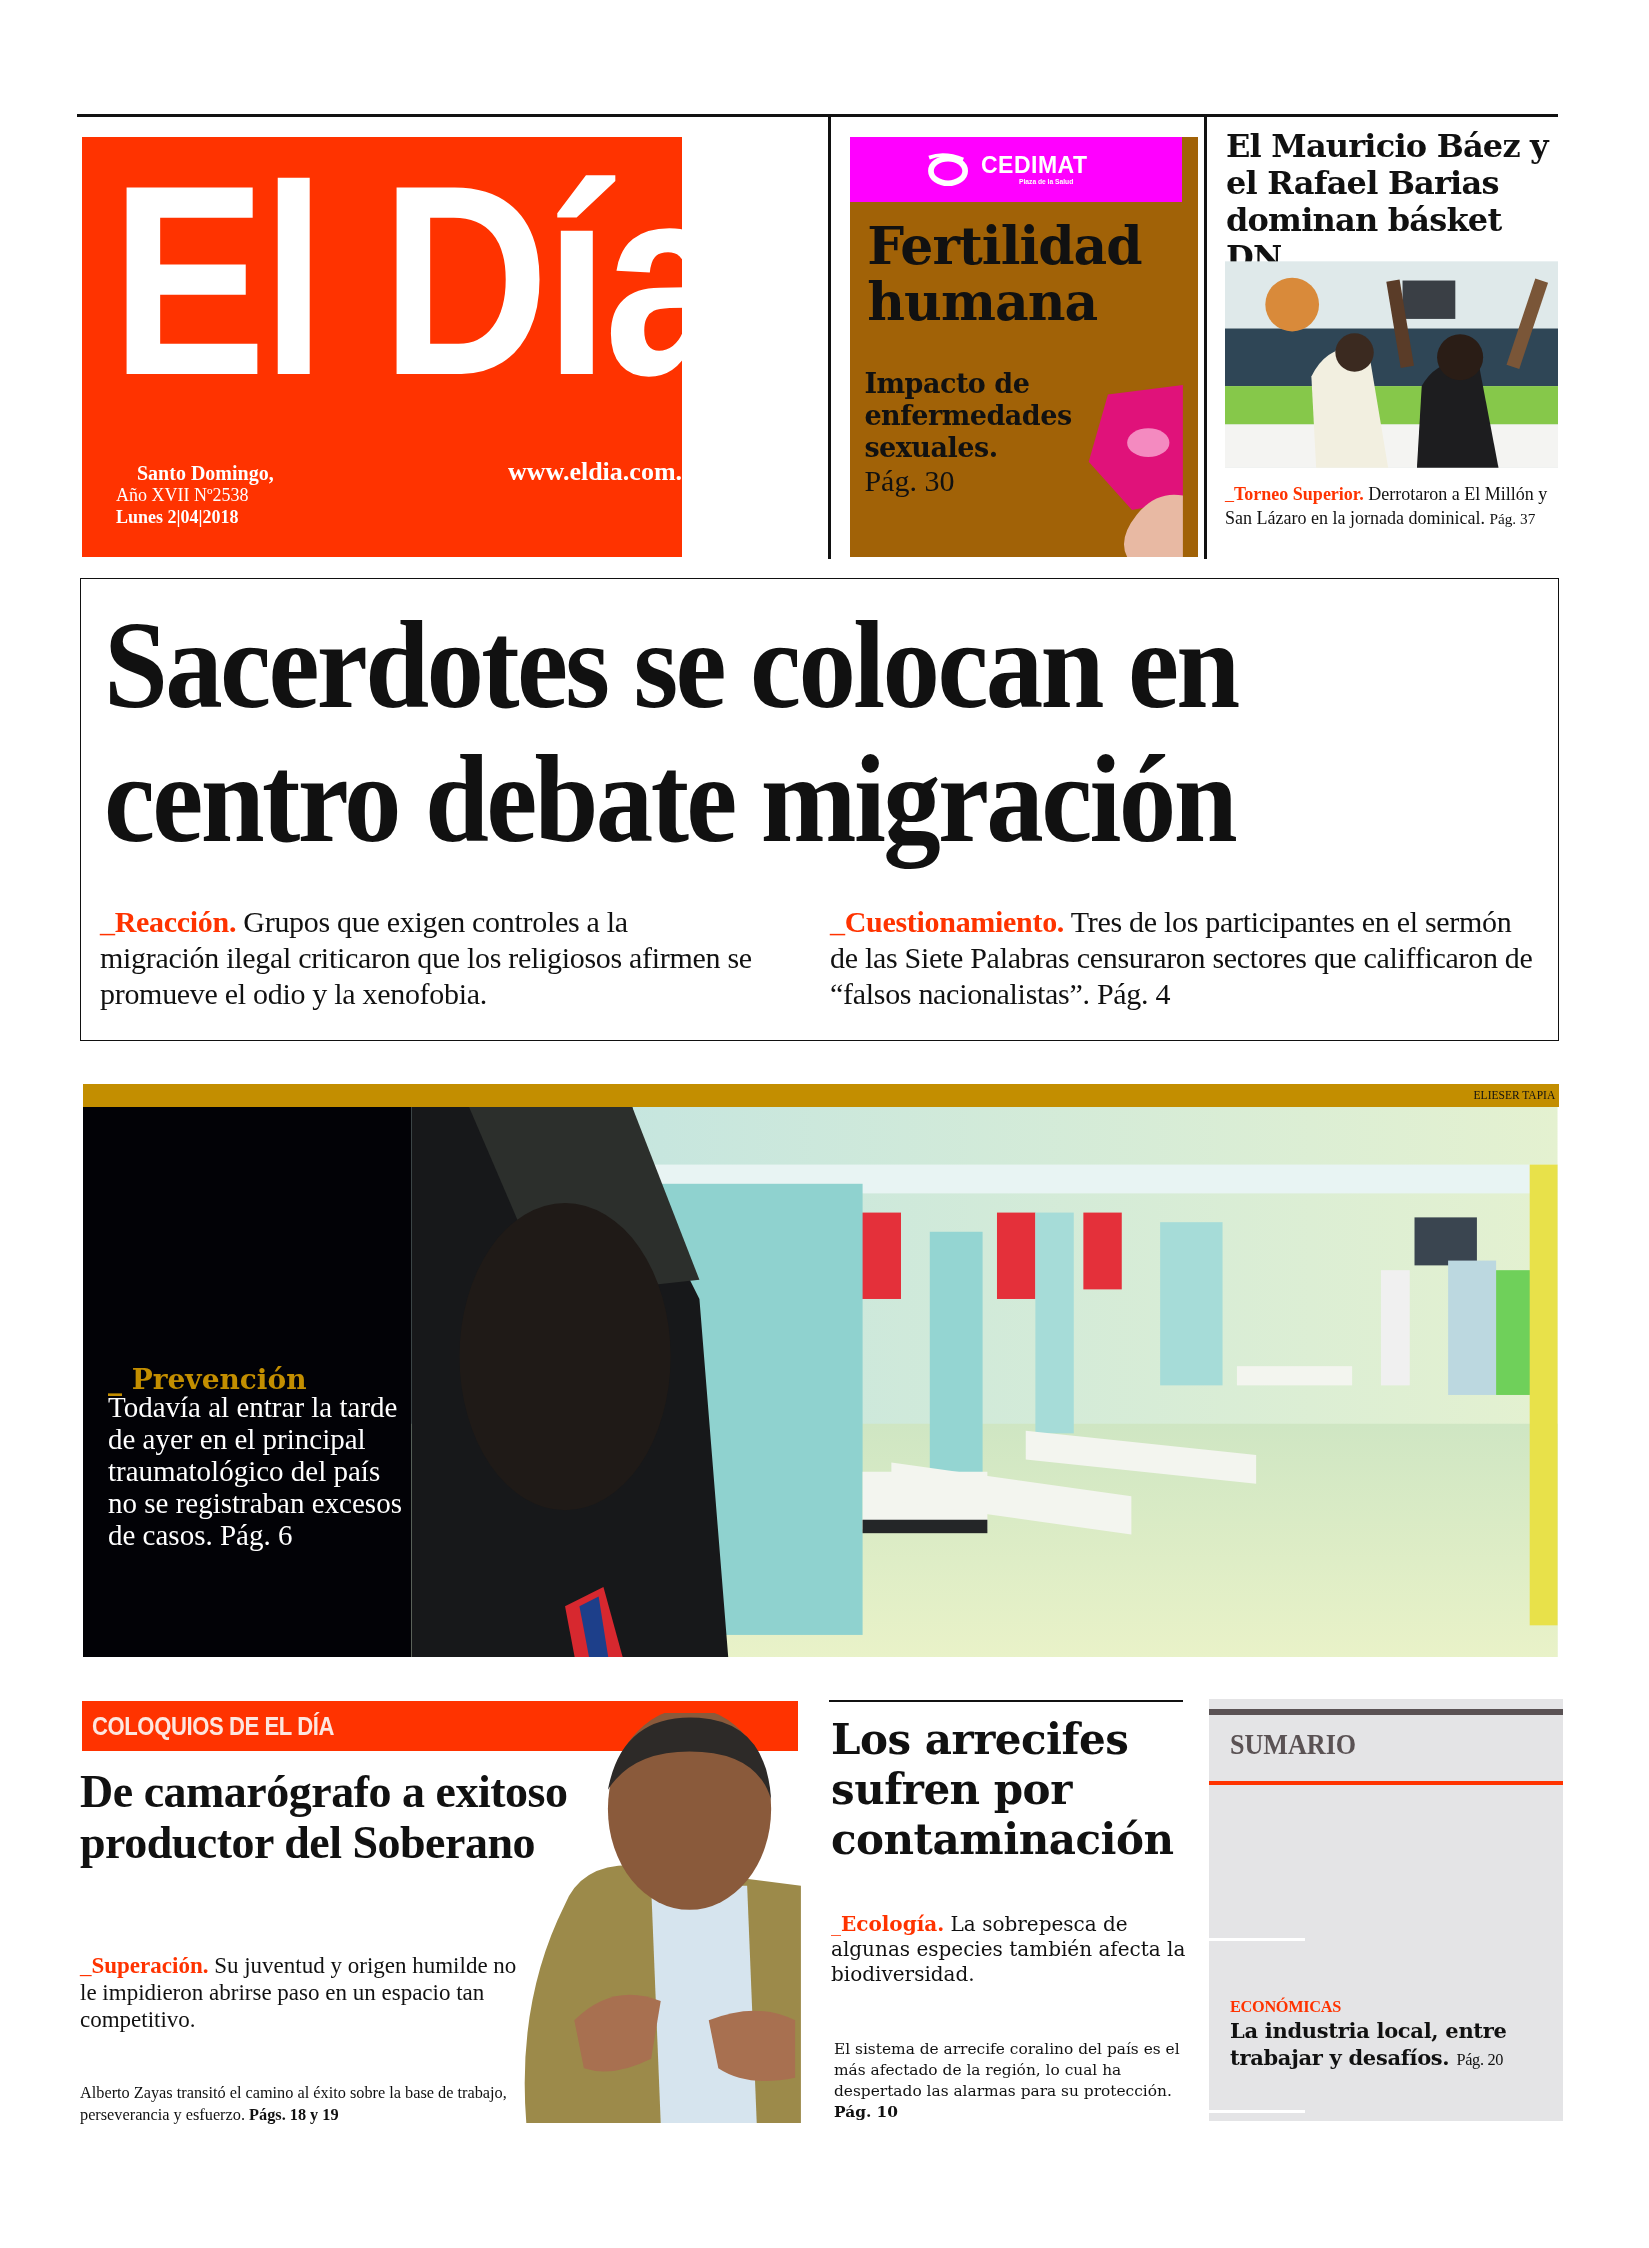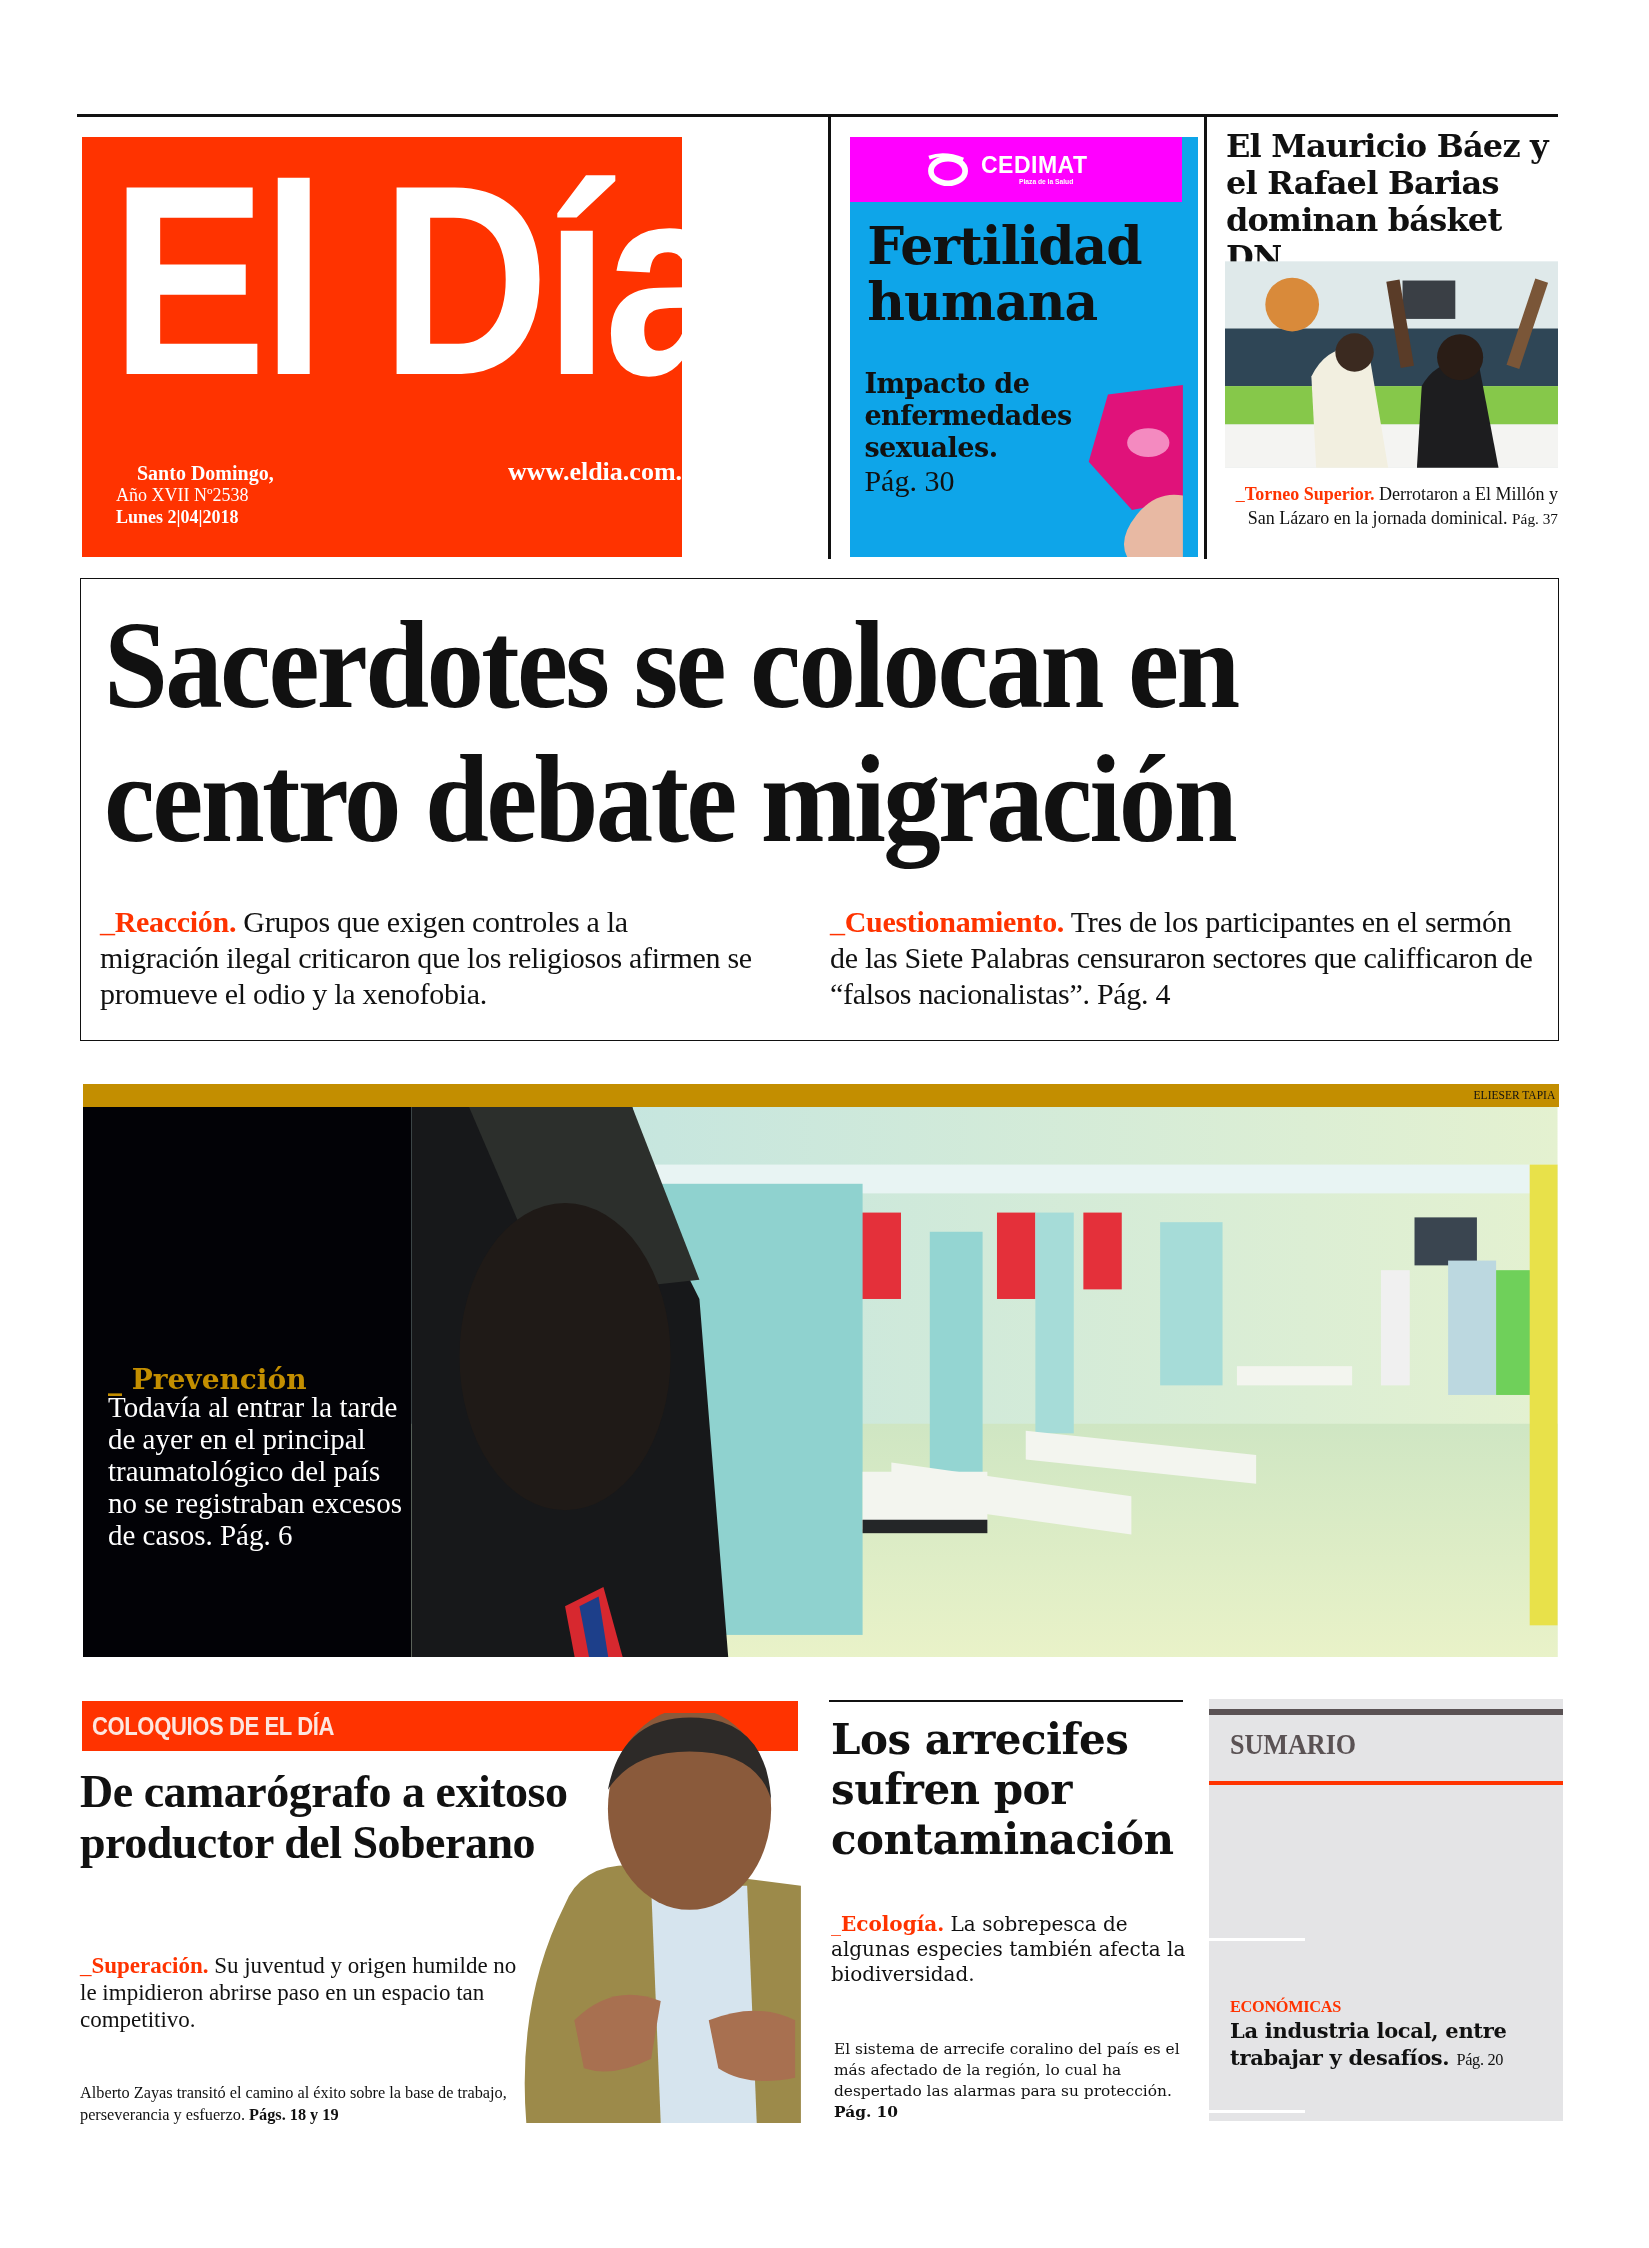--- a/index.html
+++ b/index.html
@@ -16,34 +16,34 @@
   
   #masthead { left: 82px; top: 137px; width: 600px; height: 420px; background: #ff3300; color: #ffffff; }
   #logo { left: 29px; top: 7.7px; font-family: "Liberation Sans", sans-serif; font-weight: bold;
           font-size: 271px; letter-spacing: -5.8px; line-height: 1; transform: scaleX(0.86); transform-origin: left top; white-space: nowrap; }
   #mast-city { left: 34px; top: 325px; font-size: 20px; font-weight: bold; margin-left: 21px; }
   #mast-year { left: 34px; top: 348px; font-size: 18px; font-family: "Liberation Serif", serif; }
   #mast-date { left: 34px; top: 370px; font-size: 18px; font-weight: bold; font-family: "Liberation Serif", serif; }
   #mast-url { left: 426px; top: 320px; font-size: 26px; font-weight: bold; font-family: "Liberation Serif", serif; }
 
   
-  #promo { left: 850px; top: 137px; width: 348px; height: 420px; background: #0ea5e9; overflow: hidden; }
+  #promo { left: 850px; top: 137px; width: 348px; height: 420px; background: #a16207; overflow: hidden; }
   #promo-banner { left: 0; top: 0; width: 332px; height: 65px; background: #ff00ff; color: #fff; }
   #cedimat-logo { left: 75px; top: 13.4px; width: 48px; height: 38px; }
   #cedimat-name { left: 131px; top: 15.4px; font-family: "Liberation Sans", sans-serif; font-weight: bold; font-size: 23px; letter-spacing: 0.5px; }
   #cedimat-tag { left: 169px; top: 41px; font-family: "Liberation Sans", sans-serif; font-size: 6.7px; font-weight: bold; }
   #promo-title { left: 17.3px; top: 81px; font-size: 52px; font-weight: bold; line-height: 56px; letter-spacing: -1px; }
   #promo-sub { left: 14.4px; top: 231px; font-size: 27px; font-weight: bold; line-height: 32px; letter-spacing: -0.5px; }
   #promo-page { left: 14.4px; top: 327px; font-size: 30px; font-family: "Liberation Serif", serif; }
   #promo-img { left: 229px; top: 248px; width: 104px; height: 172px; }
 
   
   #basket-title { left: 1226px; top: 128px; width: 336px; font-size: 32px; font-weight: bold; line-height: 37px; letter-spacing: -0.8px; }
   #basket-photo { left: 1225px; top: 261px; width: 333px; height: 207px; overflow: hidden; }
-  #basket-caption { left: 1225px; top: 482px; width: 333px; font-size: 18px; line-height: 24px; font-family: "Liberation Serif", serif; text-align: right; }
+  #basket-caption { left: 1225px; top: 482px; width: 333px; font-size: 18px; line-height: 24px; font-family: "Liberation Serif", serif; }
 
   .kicker { color: #ff3300; font-weight: bold; }
   .kicker-dash { color: #ff3300; }
   .pag-small { font-size: 0.85em; }
 
   
   #lead-box { left: 80px; top: 578px; width: 1479px; height: 463px; border: 1.9px solid #111; }
   #lead-title { left: 23px; top: 19px; width: 1441px; font-family: "Liberation Serif", serif; font-weight: bold;
                 font-size: 125px; line-height: 134px; letter-spacing: -2.9px; white-space: nowrap;
                 transform: scaleX(0.92); transform-origin: left top; }

